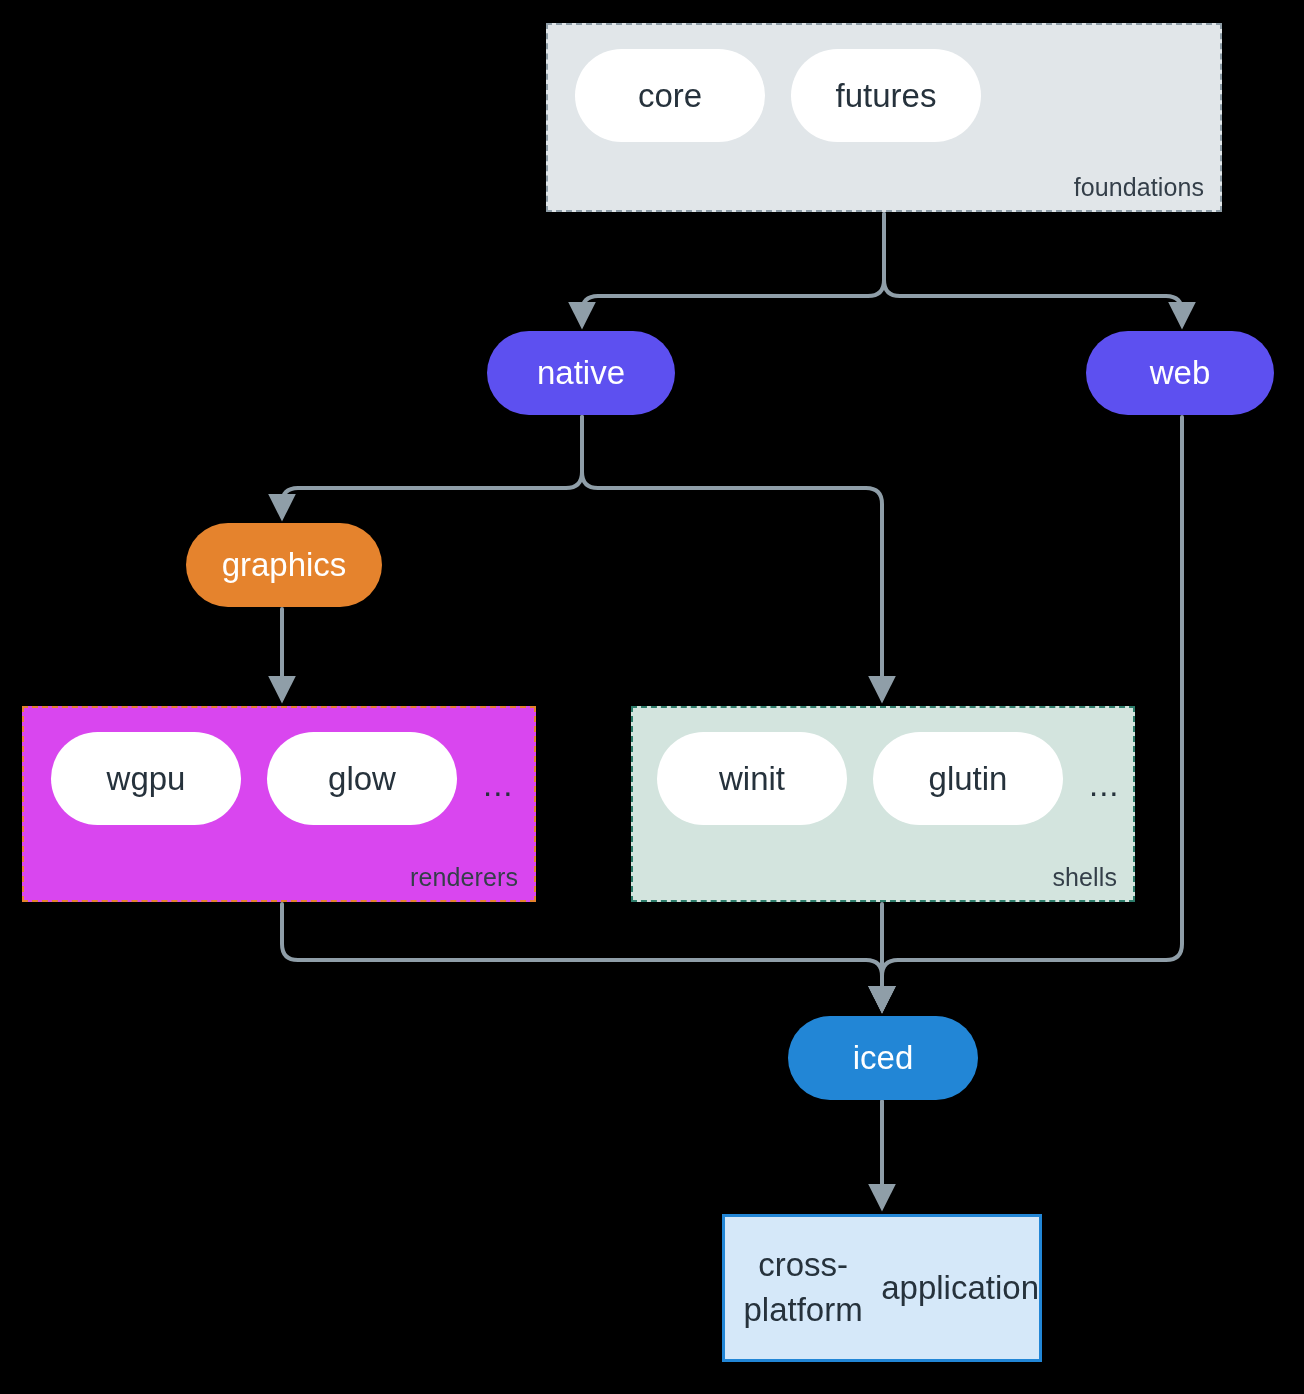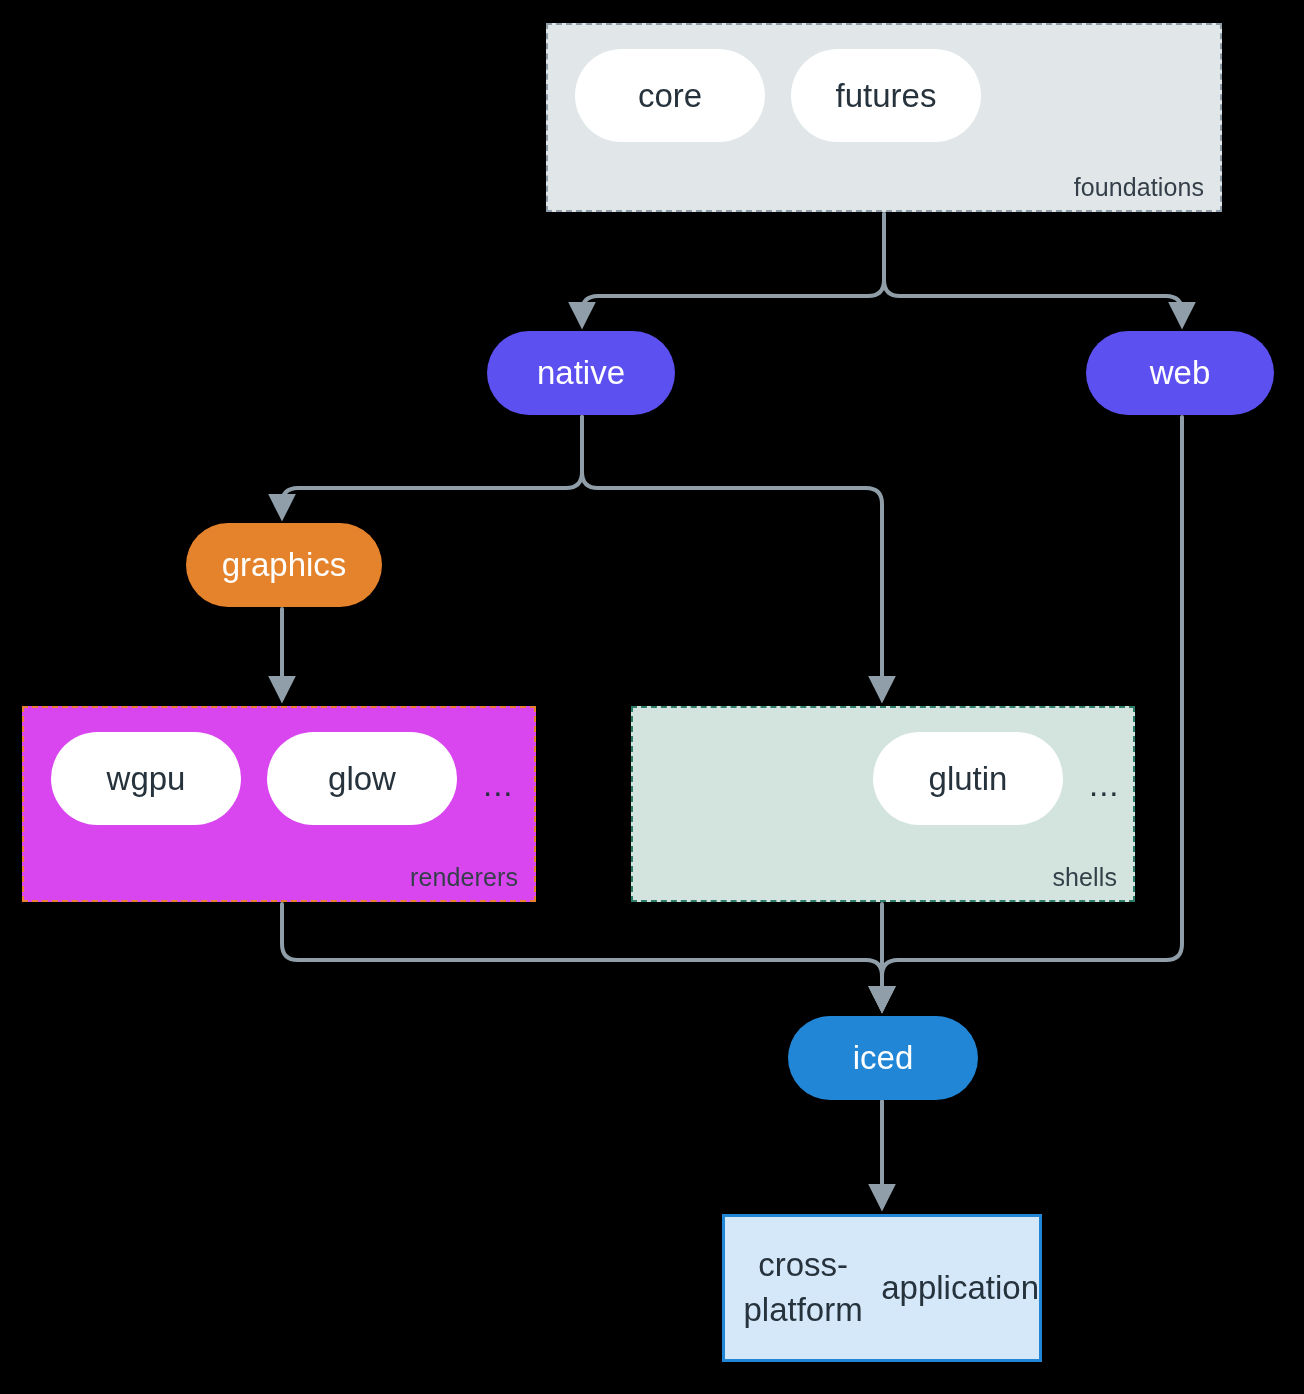--- a/index.html
+++ b/index.html
@@ -155,20 +155,23 @@
       <span>wgpu</span>
     </div>
     <div class="pill" style="left:243px; top:24px; width:190px; height:93px;">
       <span>glow</span>
     </div>
     <div class="ellipsis" style="left:459px; top:60px;">...</div>
     <div class="group-label">renderers</div>
   </div>
 
   <div class="group" id="group-shells">
+    <div class="pill" style="left:24px; top:24px; width:190px; height:93px;">
+      <span>winit</span>
+    </div>
     <div class="pill" style="left:240px; top:24px; width:190px; height:93px;">
       <span>glutin</span>
     </div>
     <div class="ellipsis" style="left:456px; top:60px;">...</div>
     <div class="group-label">shells</div>
   </div>
 
   <div class="node stadium" id="node-native">
     <span>native</span>
   </div>

